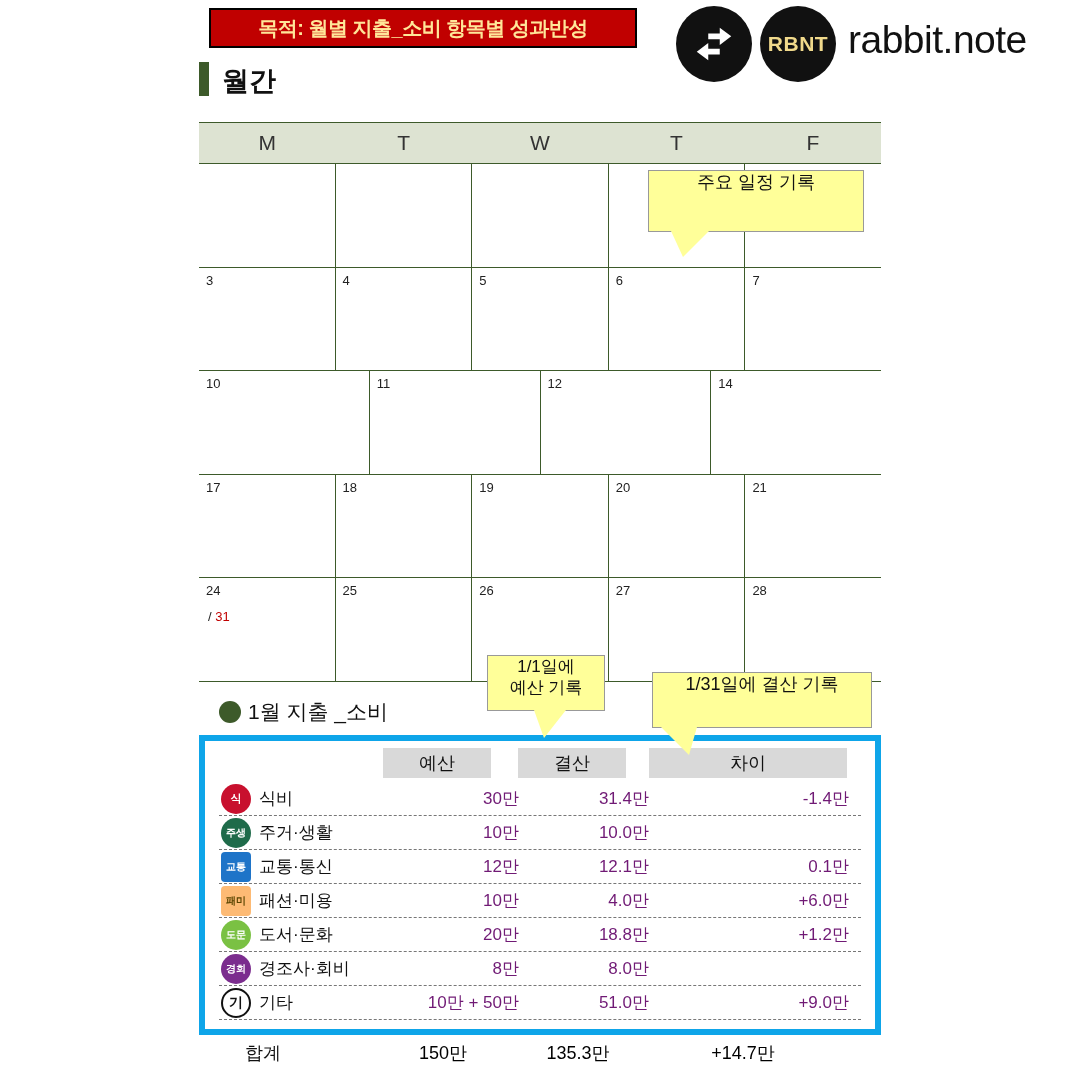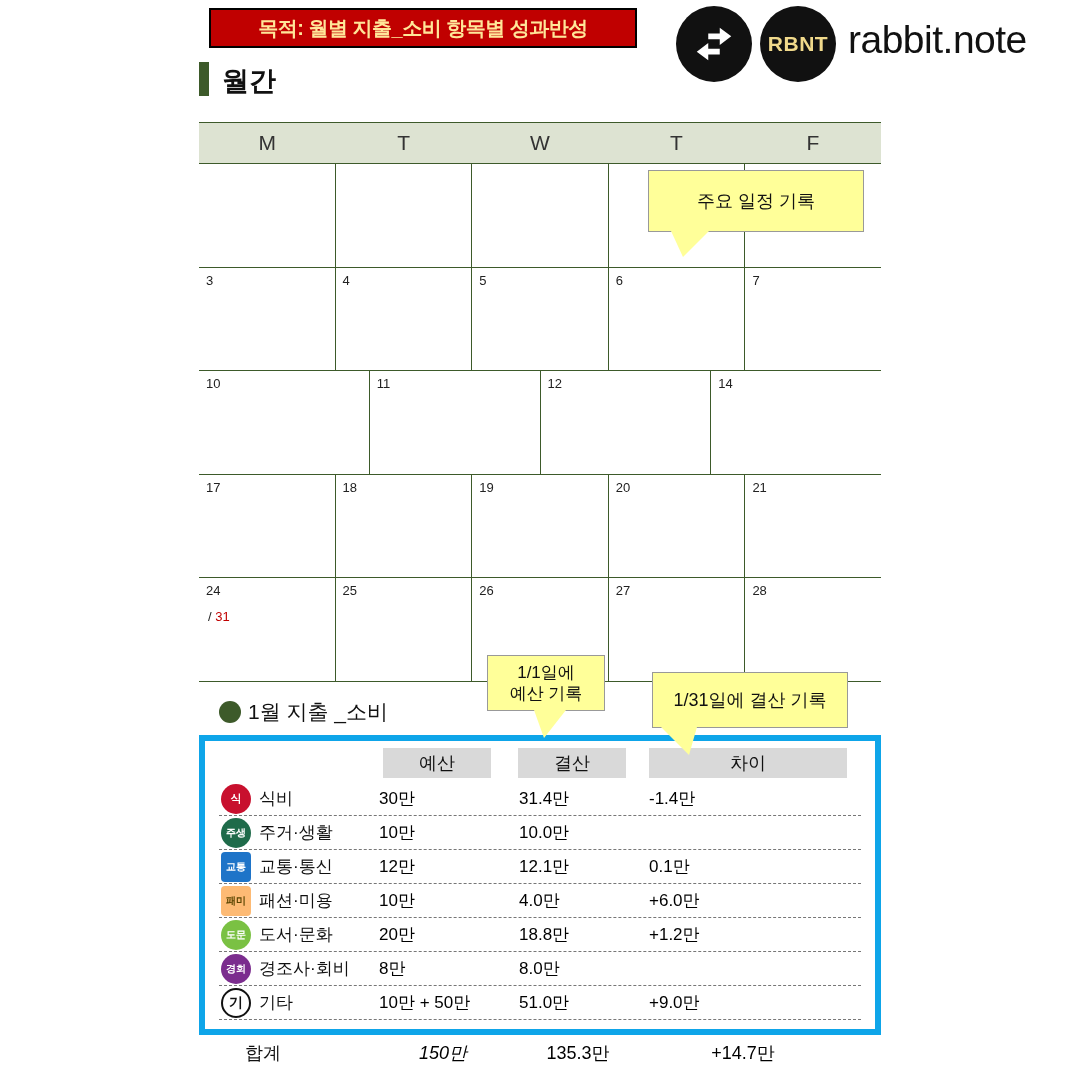--- a/index.html
+++ b/index.html
@@ -132,21 +132,21 @@
   .cal-cell .num2 em {
     font-style: normal;
     color: #c00000;
   }
 
   
   .callout {
     position: absolute;
     background: #ffff99;
     border: 1px solid #999;
-    display: flex; align-items: center; justify-content: center;
+    display: flex; justify-content: center;
     text-align: center;
     font-size: 18px;
     color: #111;
     line-height: 1.25;
     z-index: 6;
   }
   .callout .tail {
     position: absolute;
     width: 0; height: 0;
   }
@@ -158,21 +158,21 @@
     border-right: 26px solid transparent;
     border-top: 26px solid #ffff99;
   }
   #callout-budget { left: 487px; top: 655px; width: 118px; height: 56px; font-size: 17px;}
   #callout-budget .tail {
     left: 46px; bottom: -28px;
     border-left: 10px solid transparent;
     border-right: 22px solid transparent;
     border-top: 28px solid #ffff99;
   }
-  #callout-settle { left: 652px; top: 672px; width: 196px; height: 56px; }
+  #callout-settle { left: 652px; top: 672px; width: 220px; height: 56px; }
   #callout-settle .tail {
     left: 8px; bottom: -28px;
     border-left: 28px solid transparent;
     border-right: 8px solid transparent;
     border-top: 28px solid #ffff99;
   }
 
   
   .exp-title-dot {
     position: absolute;
@@ -242,37 +242,37 @@
   .row-label {
     margin-left: 8px;
     font-size: 17px;
     color: #111;
     width: 130px;
     flex: none;
   }
   .cell-budget, .cell-settle, .cell-diff {
     position: absolute;
     font-size: 17px;
-    color: #000000;
-    text-align: left;
+    color: #701a75;
+    text-align: right;
   }
   .cell-budget { left: 160px; width: 140px; }
   .cell-settle { left: 300px; width: 130px; }
   .cell-diff   { left: 430px; width: 200px; }
 
   .exp-total {
     position: absolute;
     left: 199px; top: 1038px;
     width: 682px; height: 34px;
   }
   .exp-total .lbl {
     position: absolute; left: 46px; top: 3px;
     font-size: 18px; color: #111;
   }
-  .exp-total .v1 { position: absolute; left: 174px; width: 140px; text-align: center; top: 3px; font-size: 18px; font-style: italic; }
+  .exp-total .v1 { position: absolute; left: 174px; width: 140px; text-align: center; top: 3px; font-size: 18px; }
   .exp-total .v2 { position: absolute; left: 314px; width: 130px; text-align: center; top: 3px; font-size: 18px; }
   .exp-total .v3 { position: absolute; left: 444px; width: 200px; text-align: center; top: 3px; font-size: 18px; }
 </style>
 </head>
 <body>
 
 <div id="page">
 
   <div class="hdr-banner">
     <span>목적: 월별 지출_소비 항목별 성과반성</span>

